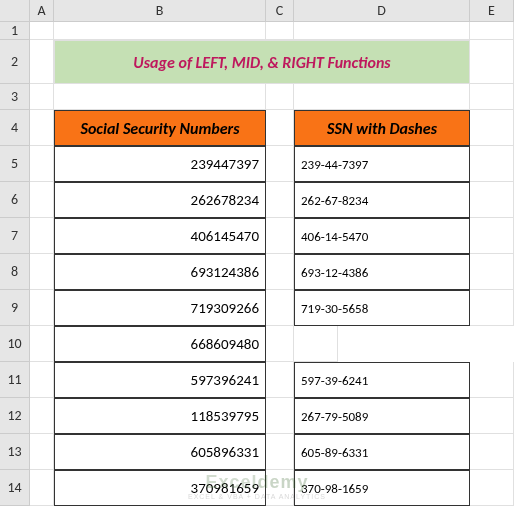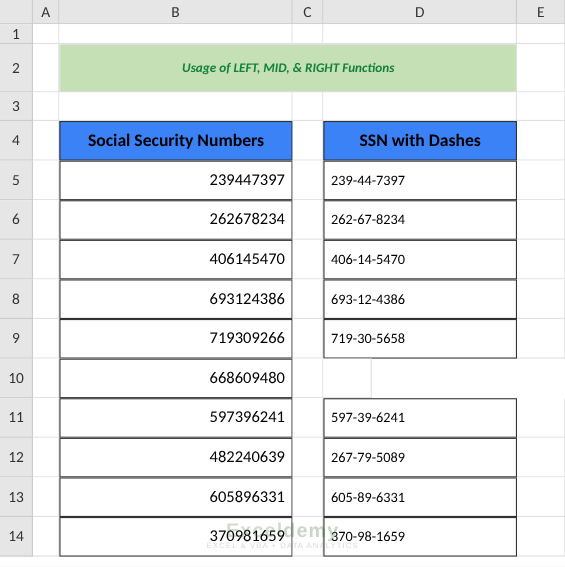--- a/index.html
+++ b/index.html
@@ -80,34 +80,35 @@
     .col-e { width: 44px; }
 
     .h-1 { height: 18px; }
     .h-2 { height: 44px; }
     .h-3 { height: 26px; }
     .h-4 { height: 36px; }
     .h-data { height: 36px; }
 
     .title-cell {
       background: #c5e0b4;
-      color: #15803d;
+      color: #be185d;
       font-weight: bold;
       font-style: italic;
-      font-size: 12px;
+      font-size: 16px;
       justify-content: center;
       border: 1px solid #e0e0e0;
       text-align: right;
     }
     .header-cell {
-      background: #3b82f6;
+      background: #f97316;
       font-weight: bold;
       font-size: 16px;
       justify-content: center;
       border: 1px solid #333 !important;
+      font-style: italic;
     }
     .data-b {
       border: 1px solid #333 !important;
       justify-content: flex-end;
       font-size: 15px;
     }
     .data-d {
       border: 1px solid #333 !important;
       justify-content: flex-start;
       font-size: 13px;
@@ -247,21 +248,21 @@
       </div>
       <div class="row h-data">
         <div class="cell col-a"></div>
         <div class="cell col-b data-b">597396241</div>
         <div class="cell col-c"></div>
         <div class="cell col-d data-d">597-39-6241</div>
         <div class="cell col-e"></div>
       </div>
       <div class="row h-data">
         <div class="cell col-a"></div>
-        <div class="cell col-b data-b">482240639</div>
+        <div class="cell col-b data-b">118539795</div>
         <div class="cell col-c"></div>
         <div class="cell col-d data-d">267-79-5089</div>
         <div class="cell col-e"></div>
       </div>
       <div class="row h-data">
         <div class="cell col-a"></div>
         <div class="cell col-b data-b">605896331</div>
         <div class="cell col-c"></div>
         <div class="cell col-d data-d">605-89-6331</div>
         <div class="cell col-e"></div>

